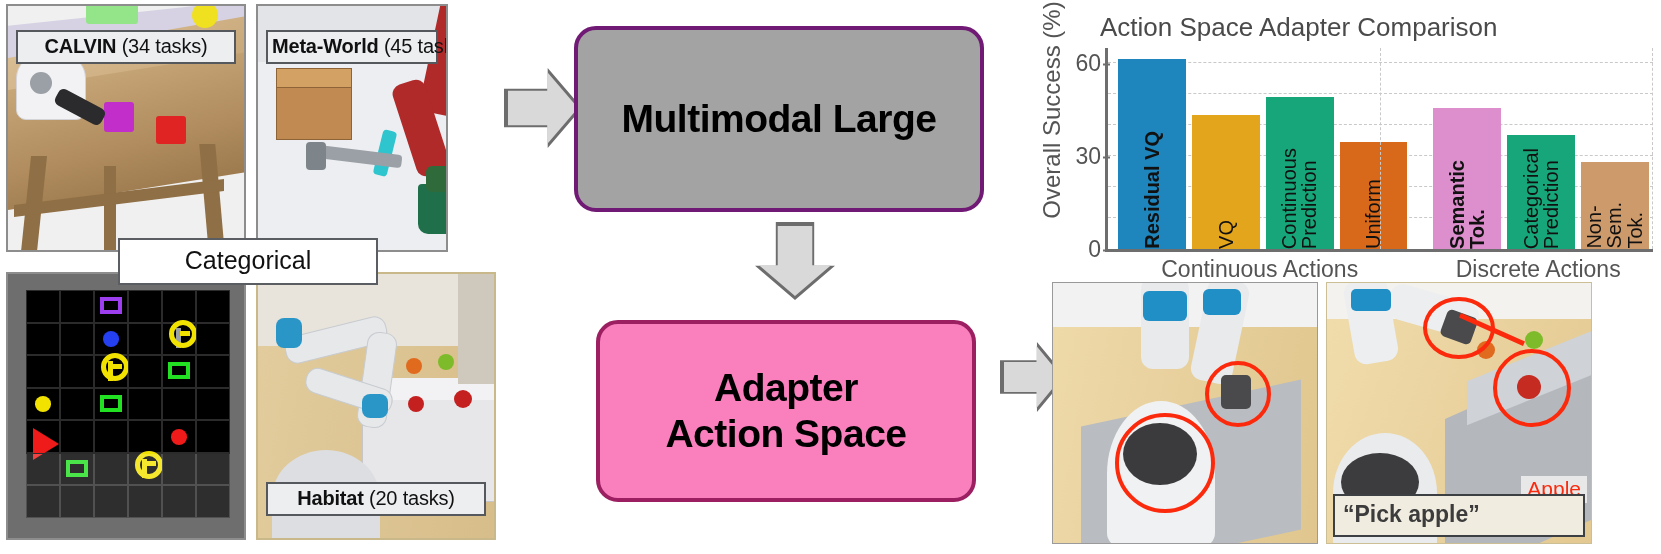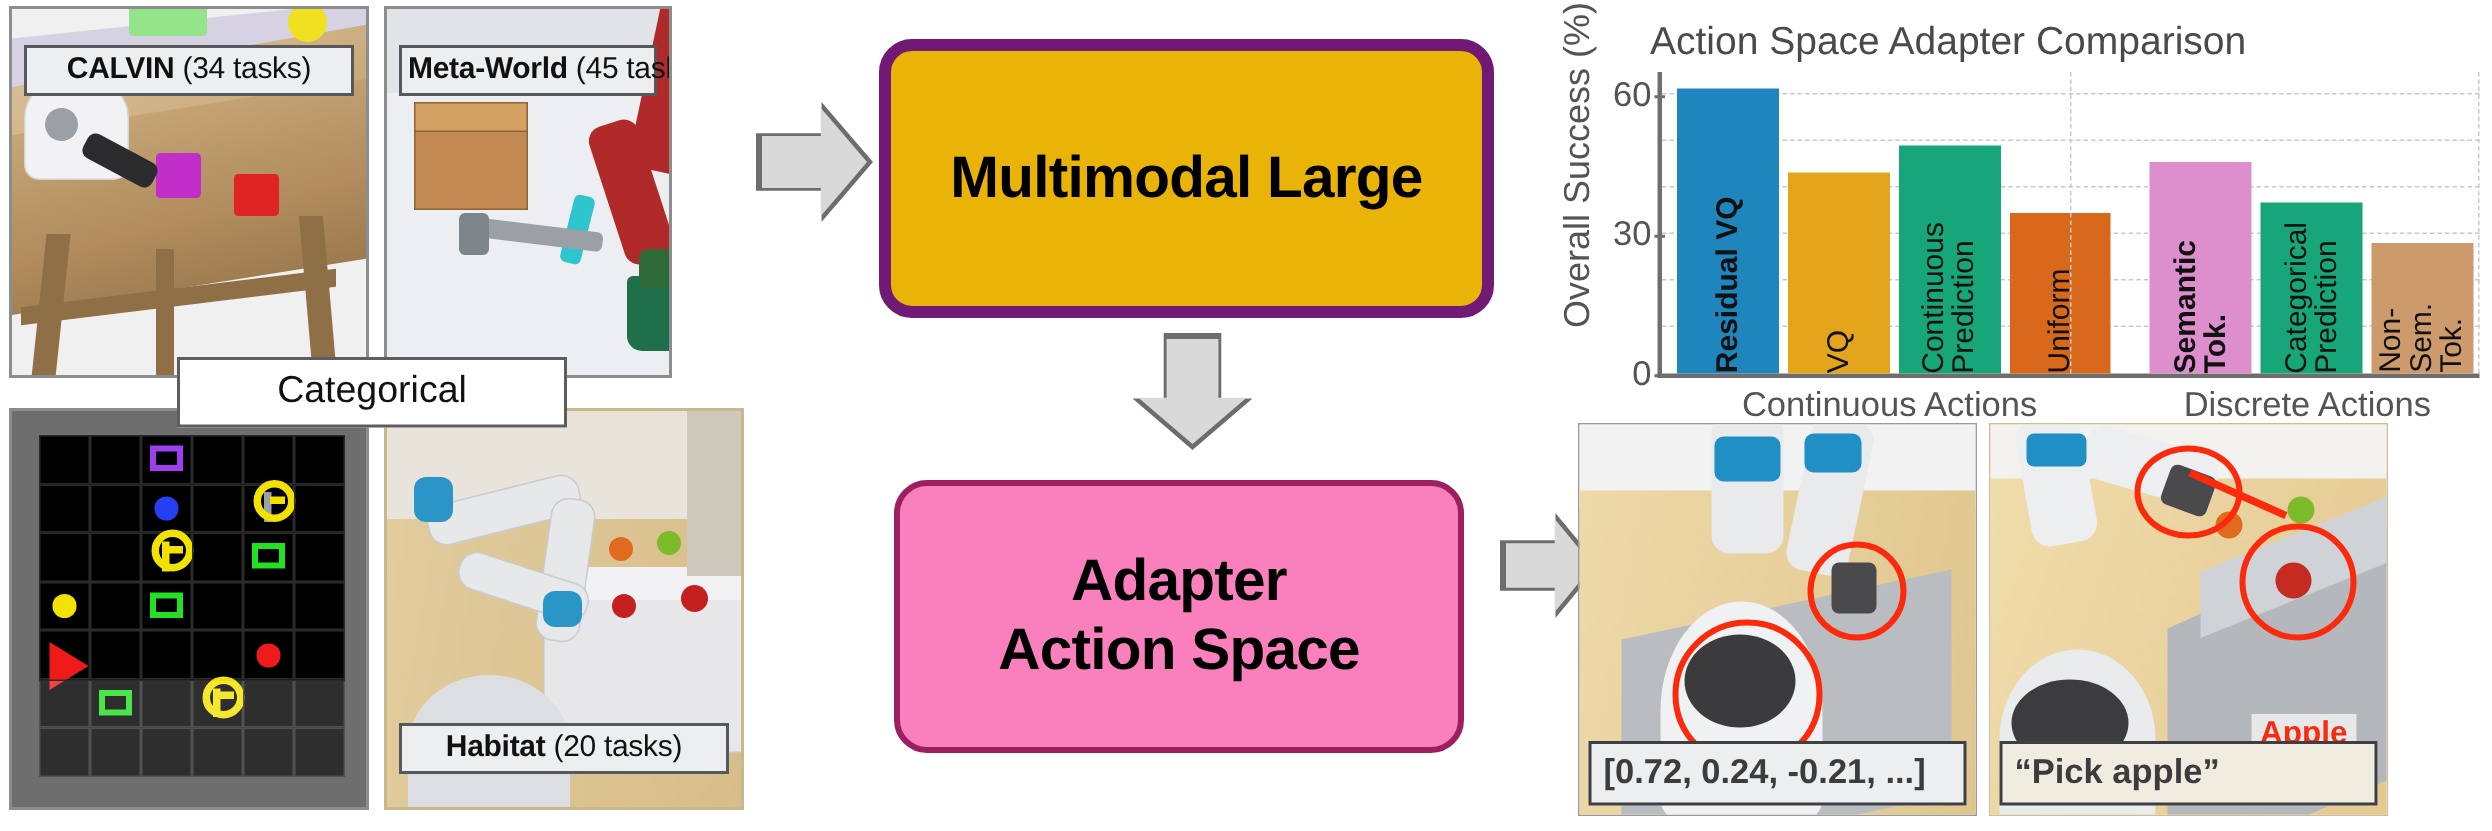--- a/index.html
+++ b/index.html
@@ -123,22 +123,22 @@
 
   #arrow-asa-to-out-b  { left:1000px; top:342px; width:66px; height:70px;}
   #arrow-asa-to-out    { left:1004px; top:346px; width:58px; height:62px;}
 
   
   .proc-box {
     position:absolute; display:flex; align-items:center; justify-content:center;
     text-align:center; font-weight:bold; color:#000; line-height:1.18;
   }
   #mllm-box {
-    left:586px; top:26px; width:410px; height:186px;
-    background:#eab308; border:8px solid #701a75; border-radius:22px;
+    left:574px; top:26px; width:410px; height:186px;
+    background:#a3a3a3; border:4px solid #701a75; border-radius:22px;
     font-size:39px; letter-spacing:-0.5px;
   }
   #asa-box {
     left:596px; top:320px; width:380px; height:182px;
     background:#f97fbd; border:4px solid #9c1f62; border-radius:22px;
     font-size:39px; letter-spacing:-0.5px;
   }
 
   
   #chart-panel { position:absolute; left:1010px; top:4px; width:651px; height:286px; }
@@ -187,22 +187,22 @@
     position:absolute; left:6px; right:6px; bottom:6px;
     background:#eceef0; border:2px solid #3d4043;
     font-size:23px; font-weight:bold; color:#3c3c3c;
     padding:5px 8px 7px 8px; white-space:nowrap;
   }
   #out-lang .out-caption { background:#f0ece0; border-color:#3d4043; }
   .circle-hl {
     position:absolute; border:4px solid #fc2a0c; border-radius:50%;
   }
   .apple-badge{
-    position:absolute; right:20px; bottom:40px;
-    background:#e8e8e8; color:#fa2a0e; font-weight:bold; font-size:21px;
+    position:absolute; right:4px; bottom:40px;
+    background:#e8e8e8; color:#fa2a0e; font-weight:normal; font-size:21px;
     padding:1px 6px 2px 6px;
   }
   .rb-bg { position:absolute; inset:0; }
 </style>
 </head>
 <body>
 
 <div class="canvas">
 
   <div id="env-panel">
@@ -438,21 +438,20 @@
       <div style="position:absolute;left:54px;top:118px;width:108px;height:146px;background:#f0f1f2;border-radius:50% 50% 14px 14px;"></div>
       <div style="position:absolute;left:70px;top:140px;width:74px;height:62px;background:#3b3b3d;border-radius:50%;"></div>
       <div style="position:absolute;left:88px;top:-6px;width:48px;height:92px;background:#e8eaec;border-radius:12px;"></div>
       <div style="position:absolute;left:90px;top:8px;width:44px;height:30px;background:#1f8fc6;border-radius:6px;"></div>
       <div style="position:absolute;left:146px;top:-4px;width:42px;height:104px;background:#e8eaec;border-radius:12px;transform:rotate(12deg);"></div>
       <div style="position:absolute;left:150px;top:6px;width:38px;height:26px;background:#1f8fc6;border-radius:6px;"></div>
       <div style="position:absolute;left:168px;top:92px;width:30px;height:34px;background:#4a4a4c;border-radius:5px;"></div>
       <div class="circle-hl" style="left:152px;top:78px;width:66px;height:66px;"></div>
       <div class="circle-hl" style="left:62px;top:130px;width:100px;height:100px;"></div>
     </div>
-    <div class="out-caption">[0.72, 0.24, -0.21, ...]</div>
   </div>
 
   <div class="out-tile" id="out-lang">
     <div class="rb-bg">
       <div style="position:absolute;inset:0;background:#eedcb2;"></div>
       <div style="position:absolute;left:0;top:0;width:100%;height:44px;background:#f4f2ee;"></div>
       <div style="position:absolute;left:0;top:36px;width:100%;height:226px;background:linear-gradient(110deg,#f0dcab,#e3c891);"></div>
       <div style="position:absolute;left:118px;top:96px;width:180px;height:166px;background:#b4b7bb;transform:skewY(-24deg);"></div>
       <div style="position:absolute;left:140px;top:64px;width:170px;height:44px;background:#cfd2d6;transform:skewY(-22deg);"></div>
       <div style="position:absolute;left:6px;top:150px;width:104px;height:120px;background:#e9ebed;border-radius:50% 50% 12px 12px;"></div>

